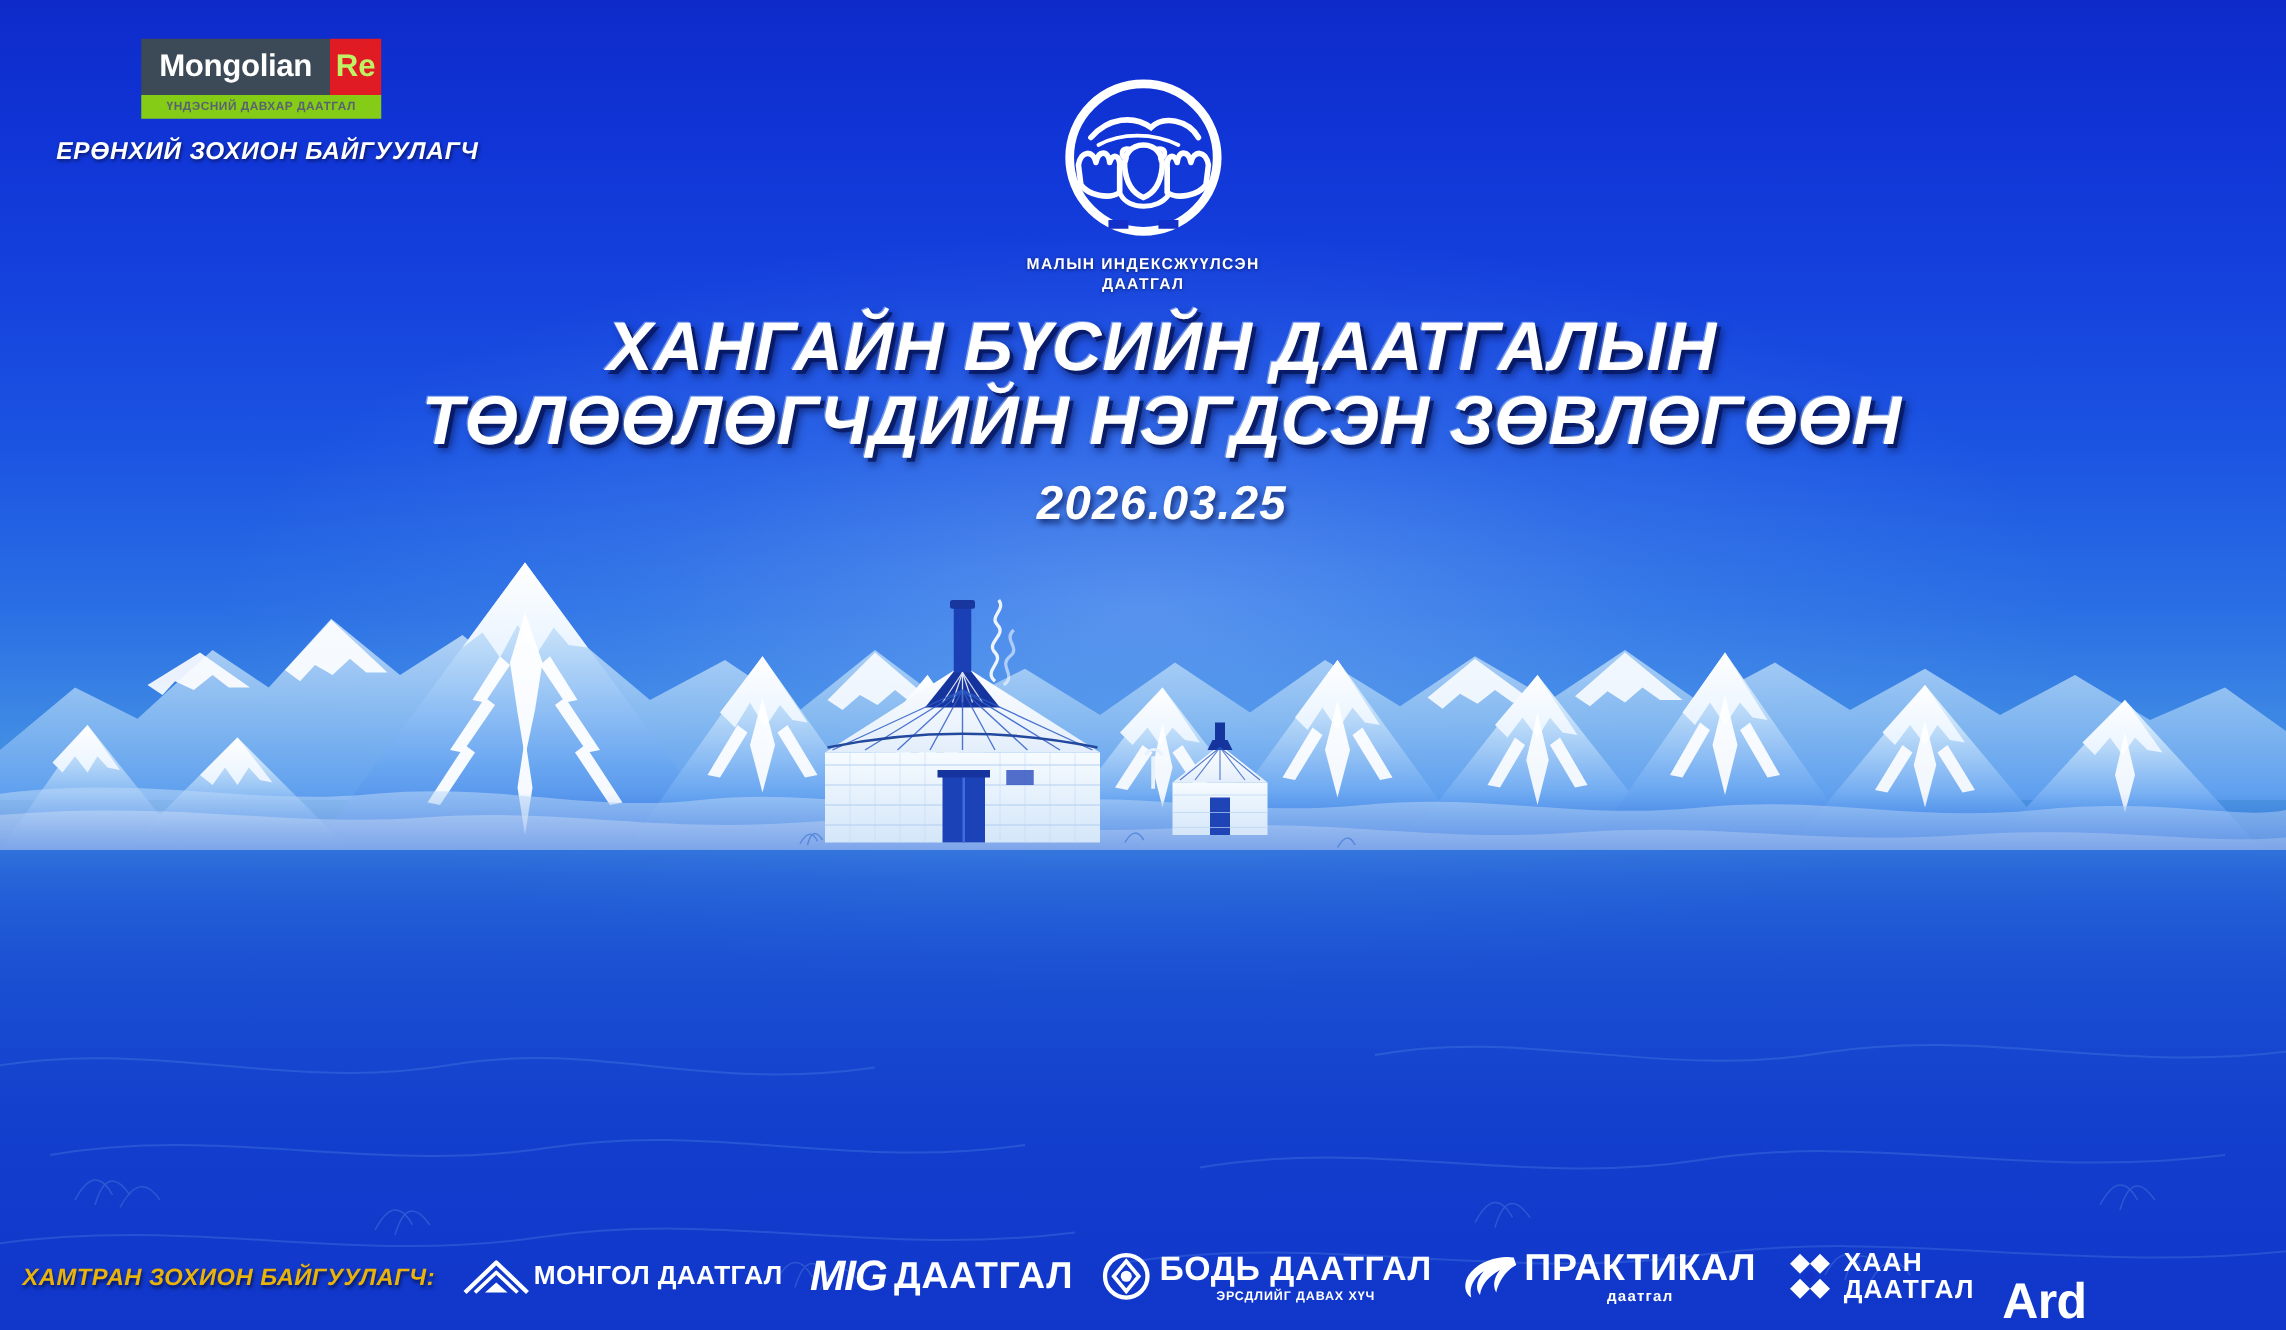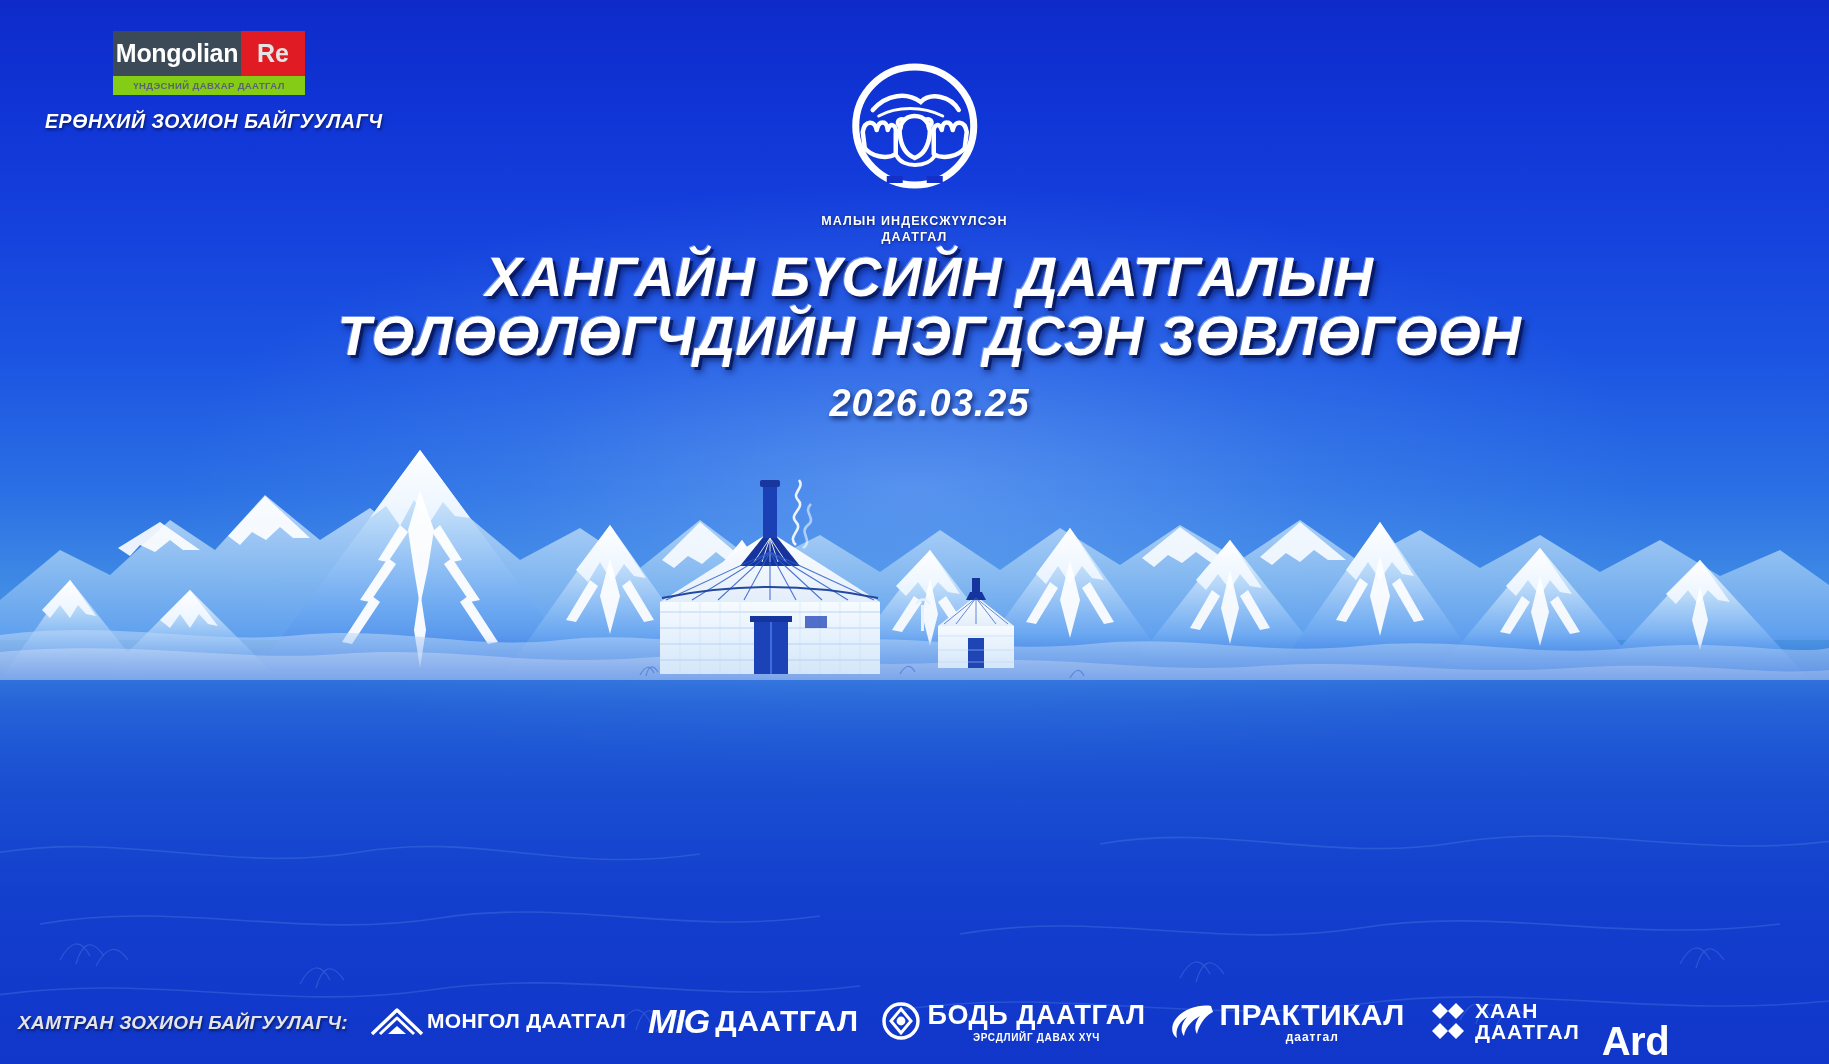--- a/index.html
+++ b/index.html
@@ -55,40 +55,40 @@
 
   
   .mre-wrap { position:absolute; left:113px; top:31px; width:192px; }
   .mre-top { display:flex; height:45px; width:192px; }
   .mre-name {
     flex:1; background:#3c4a57; color:#fff;
     font-size:25px; font-weight:700; letter-spacing:-.3px;
     display:flex; align-items:center; justify-content:center;
   }
   .mre-re {
-    width:64px; background:#e01b24; color:#e5e5e5;
+    width:41px; background:#e01b24; color:#bef264;
     font-size:25px; font-weight:700;
     display:flex; align-items:center; justify-content:center;
   }
   .mre-sub {
     width:192px; background:#84cc16; color:#5a6470;
     font-size:9.5px; font-weight:600; letter-spacing:.4px;
     text-align:center; padding:4px 0 4px;
   }
   .organizer {
     position:absolute; left:45px; top:110px;
     color:#fff; font-size:19.5px; font-weight:700; font-style:italic;
     letter-spacing:.6px;
     text-shadow:1px 2px 3px rgba(0,0,20,.55);
   }
 
   
   .emblem { position:absolute; left:50%; top:58px; transform:translateX(-50%); text-align:center; }
   .emblem-caption {
-    margin-top:12px; color:#fff; font-size:12.5px; font-weight:700;
+    margin-top:1px; color:#fff; font-size:12.5px; font-weight:700;
     letter-spacing:1.1px; line-height:1.25;
     text-shadow:0 1px 3px rgba(0,0,40,.6);
   }
 
   
   .title-block { position:absolute; left:15px; top:248px; width:100%; text-align:center; }
   .title-line {
     color:#ffffff; font-style:italic; font-weight:700;
     font-size:55px; line-height:1.07; letter-spacing:.5px;
     text-shadow:
@@ -104,21 +104,21 @@
     text-shadow:2px 3px 5px rgba(4,16,70,.7);
   }
 
   
   .partners {
     position:absolute; left:0; bottom:0; width:100%; height:92px;
     display:flex; align-items:center; gap:0;
     padding:0 14px 4px 18px;
   }
   .co-label {
-    color:#e5e5e5; font-size:19px; font-weight:700; font-style:italic;
+    color:#eab308; font-size:19px; font-weight:700; font-style:italic;
     letter-spacing:.4px; white-space:nowrap;
     text-shadow:1px 2px 3px rgba(0,0,25,.6);
     margin-right:20px; margin-top:14px;
   }
   .plogo { display:flex; align-items:center; color:#fff; white-space:nowrap; margin-top:10px; }
   .plogo + .plogo { margin-left:22px; }
 
   .mongol-d { flex-direction:row; align-items:center; gap:1px; }
   .mongol-d .txt { font-size:21px; font-weight:700; letter-spacing:.3px; }
 

